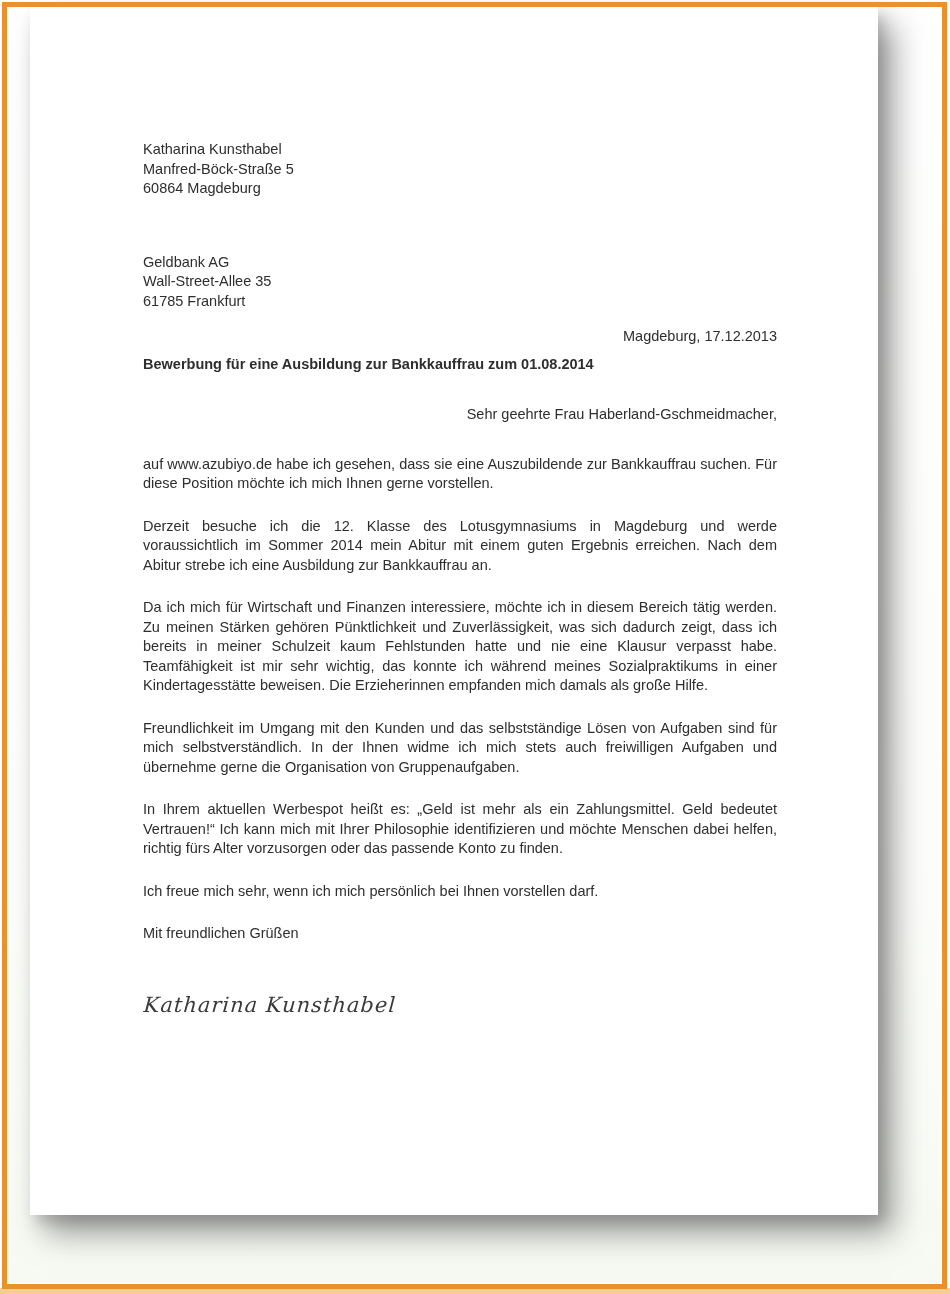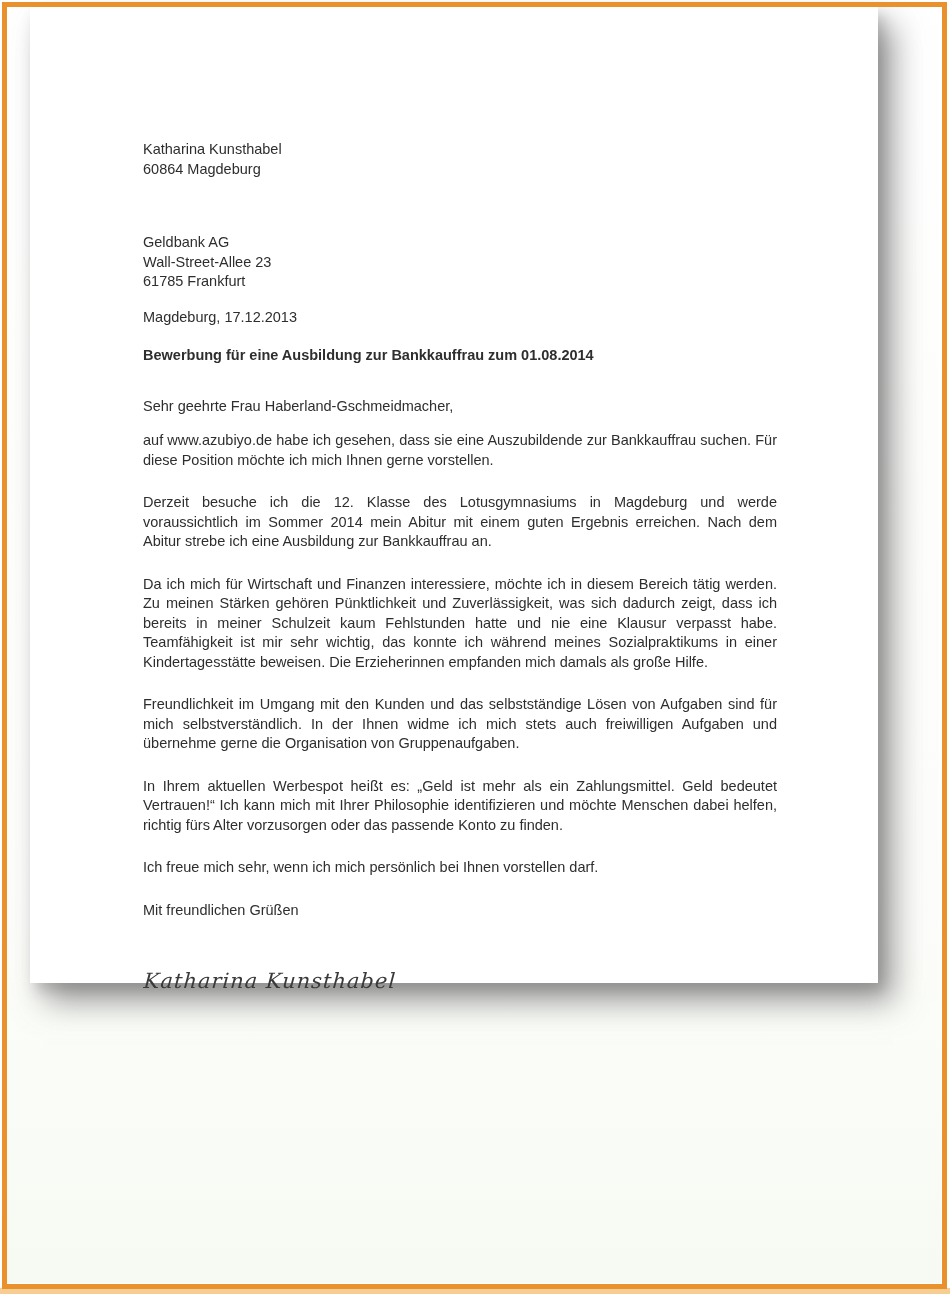--- a/index.html
+++ b/index.html
@@ -38,21 +38,21 @@
     pointer-events: none;
     z-index: 3;
   }
 
   
   .sheet {
     position: absolute;
     left: 30px;
     top: 7px;
     width: 848px;
-    height: 976px;
+    height: 1208px;
     background: #ffffff;
     box-shadow: 15px 18px 30px rgba(88, 88, 88, 0.60),
                 6px 8px 12px rgba(120, 120, 120, 0.30);
     z-index: 1;
   }
 
   .content {
     position: absolute;
     left: 113px;
     right: 101px;
@@ -61,30 +61,32 @@
     font-size: 14.5px;
     line-height: 19.5px;
   }
 
   .addr-line { margin: 0; }
 
   .sender-block   { margin-bottom: 54px; }
   .recipient-block{ margin-bottom: 16px; margin-top: 40px; }
 
   .dateline {
-    margin: 0 0 19px 0;
+    text-align: right;
+    margin: 0 0 8px 0;
   }
 
   .subject {
     font-weight: bold;
     margin: 0 0 31px 0;
   }
 
   .salutation {
-    margin: 0 0 15px 0;
+    margin: 0 0 30px 0;
+    text-align: right;
   }
 
   p.body-par {
     text-align: justify;
     margin: 0 0 23px 0;
   }
 
   .closing {
     margin: 4px 0 0 0;
   }
@@ -106,26 +108,27 @@
 
 <div class="bottom-strip"></div>
 <div class="inner-bg"></div>
 <div class="frame"></div>
 
 <div class="sheet">
   <div class="content">
 
     <div class="sender-block">
       <p class="addr-line">Katharina Kunsthabel</p>
+      <p class="addr-line">Manfred-Böck-Straße 5</p>
       <p class="addr-line">60864 Magdeburg</p>
     </div>
 
     <div class="recipient-block">
       <p class="addr-line">Geldbank AG</p>
-      <p class="addr-line">Wall-Street-Allee 23</p>
+      <p class="addr-line">Wall-Street-Allee 35</p>
       <p class="addr-line">61785 Frankfurt</p>
     </div>
 
     <p class="dateline">Magdeburg, 17.12.2013</p>
 
     <p class="subject">Bewerbung für eine Ausbildung zur Bankkauffrau zum 01.08.2014</p>
 
     <p class="salutation">Sehr geehrte Frau Haberland-Gschmeidmacher,</p>
 
     <p class="body-par">auf www.azubiyo.de habe ich gesehen, dass sie eine Auszubildende zur Bankkauffrau suchen. Für diese Position möchte ich mich Ihnen gerne vorstellen.</p>

